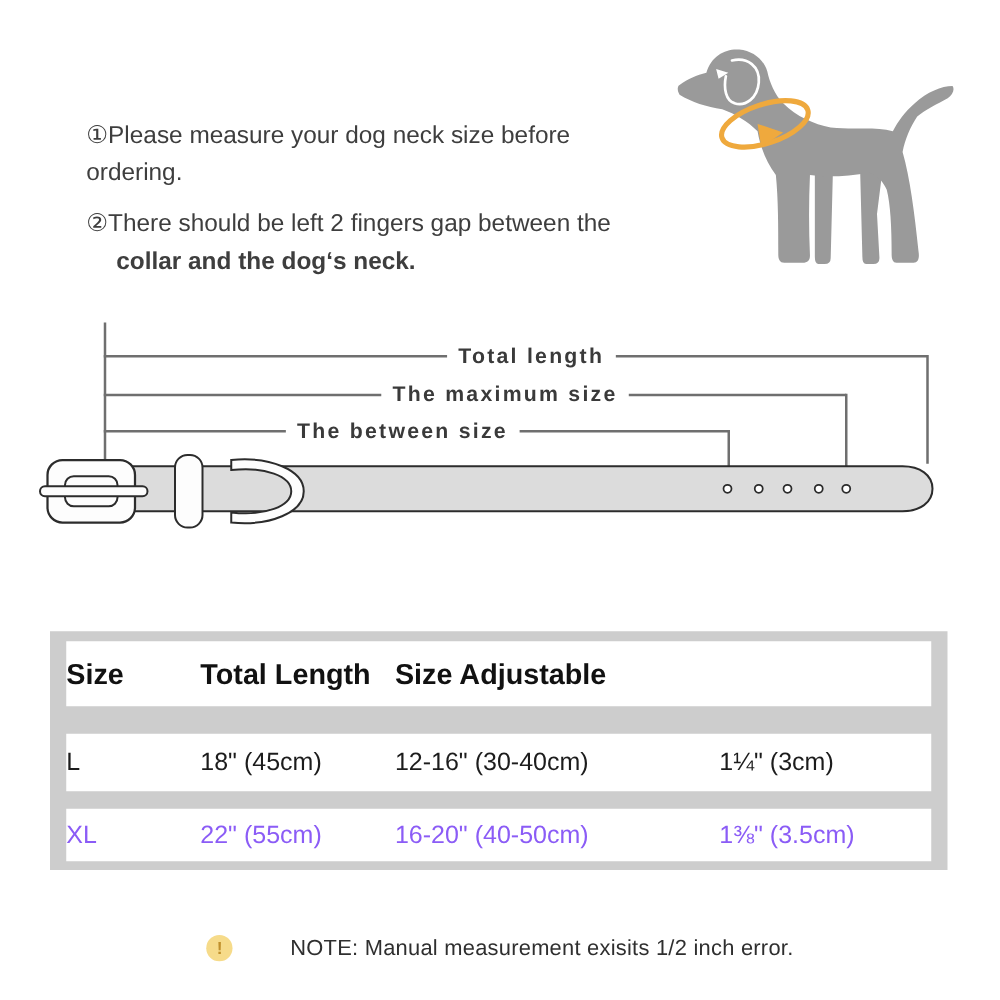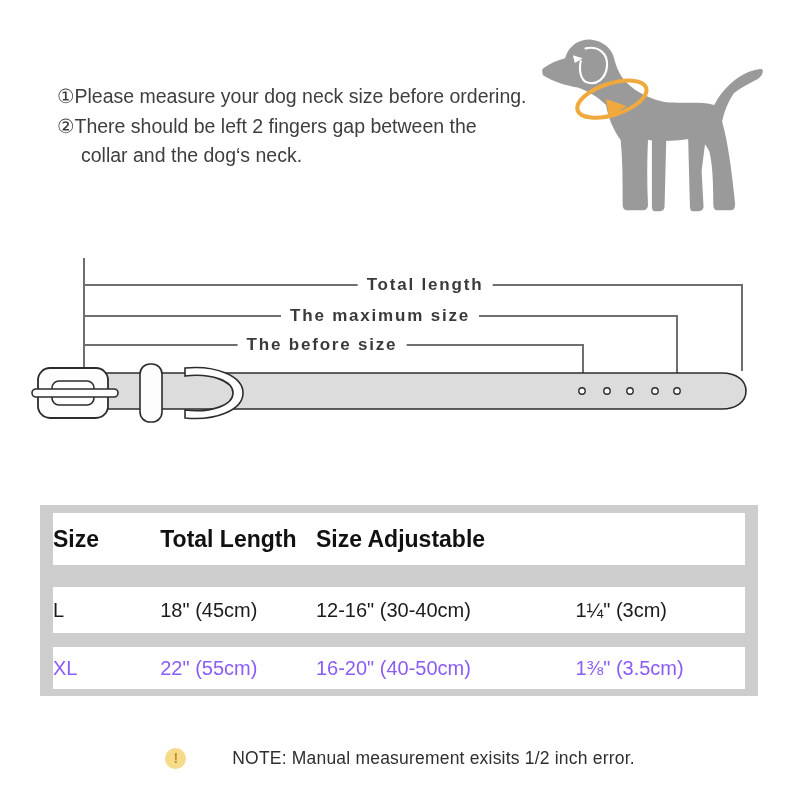--- a/index.html
+++ b/index.html
@@ -2,22 +2,22 @@
 <html><head>
 <meta charset="utf-8">
 <style>
   html,body { margin:0; padding:0; background:#ffffff; }
   body { width:800px; height:800px; font-family:"Liberation Sans", sans-serif; }
   .canvas { position:relative; width:800px; height:800px; background:#fff; overflow:hidden; }
 
   
   .instructions { position:absolute; left:57px; top:82px; width:470px;
                   font-size:19.5px; line-height:29.5px; color:#3e3e3e; }
-  .instructions p { margin:0; }
-  .inst-cont { padding-left:24px; }
+  .instructions p { margin:12px; }
+  .inst-cont { padding-left:24px;font-weight:bold; }
 
   
   .dog { position:absolute; left:527px; top:25px; width:240px; height:195px; }
 
   
   .diagram { position:absolute; left:0; top:0; width:800px; height:480px; }
   .dline { position:absolute; background:#6f6f6f; }
   .dlabel { position:absolute; transform:translate(-50%,-50%); background:#fff;
             padding:0 9px; font-size:17px; font-weight:600; letter-spacing:1.8px;
             color:#3a3a3a; white-space:nowrap; }
@@ -102,22 +102,22 @@
 
     <div class="dline" style="left:83px; top:284px; width:659px; height:1.5px;"></div>
     <div class="dline" style="left:83px; top:315px; width:594px; height:1.5px;"></div>
     <div class="dline" style="left:83px; top:344px; width:500px; height:1.5px;"></div>
 
     <div class="dline" style="left:741px; top:284px; width:1.5px; height:87px;"></div>
     <div class="dline" style="left:676px; top:315px; width:1.5px; height:75px;"></div>
     <div class="dline" style="left:582px; top:344px; width:1.5px; height:46px;"></div>
 
     <span class="dlabel" style="left:425px; top:285px;">Total length</span>
-    <span class="dlabel" style="left:380px; top:316px;">The maximum size</span>
-    <span class="dlabel" style="left:322px; top:345px;">The before size</span>
+    <span class="dlabel" style="left:404px; top:316px;">The maximum size</span>
+    <span class="dlabel" style="left:322px; top:345px;">The between size</span>
 
     <svg class="collar-svg" width="725" height="65" viewBox="0 0 725 65">
 
       <path d="M75 13 H692 C706 13 716 20 716 31 C716 42 706 49 692 49 H75 Z" fill="#dcdcdc" stroke="#2c2c2c" stroke-width="1.6"></path>
 
       <circle cx="552" cy="31" r="3.2" fill="#ffffff" stroke="#2c2c2c" stroke-width="1.4"></circle>
       <circle cx="577" cy="31" r="3.2" fill="#ffffff" stroke="#2c2c2c" stroke-width="1.4"></circle>
       <circle cx="600" cy="31" r="3.2" fill="#ffffff" stroke="#2c2c2c" stroke-width="1.4"></circle>
       <circle cx="625" cy="31" r="3.2" fill="#ffffff" stroke="#2c2c2c" stroke-width="1.4"></circle>
       <circle cx="647" cy="31" r="3.2" fill="#ffffff" stroke="#2c2c2c" stroke-width="1.4"></circle>

